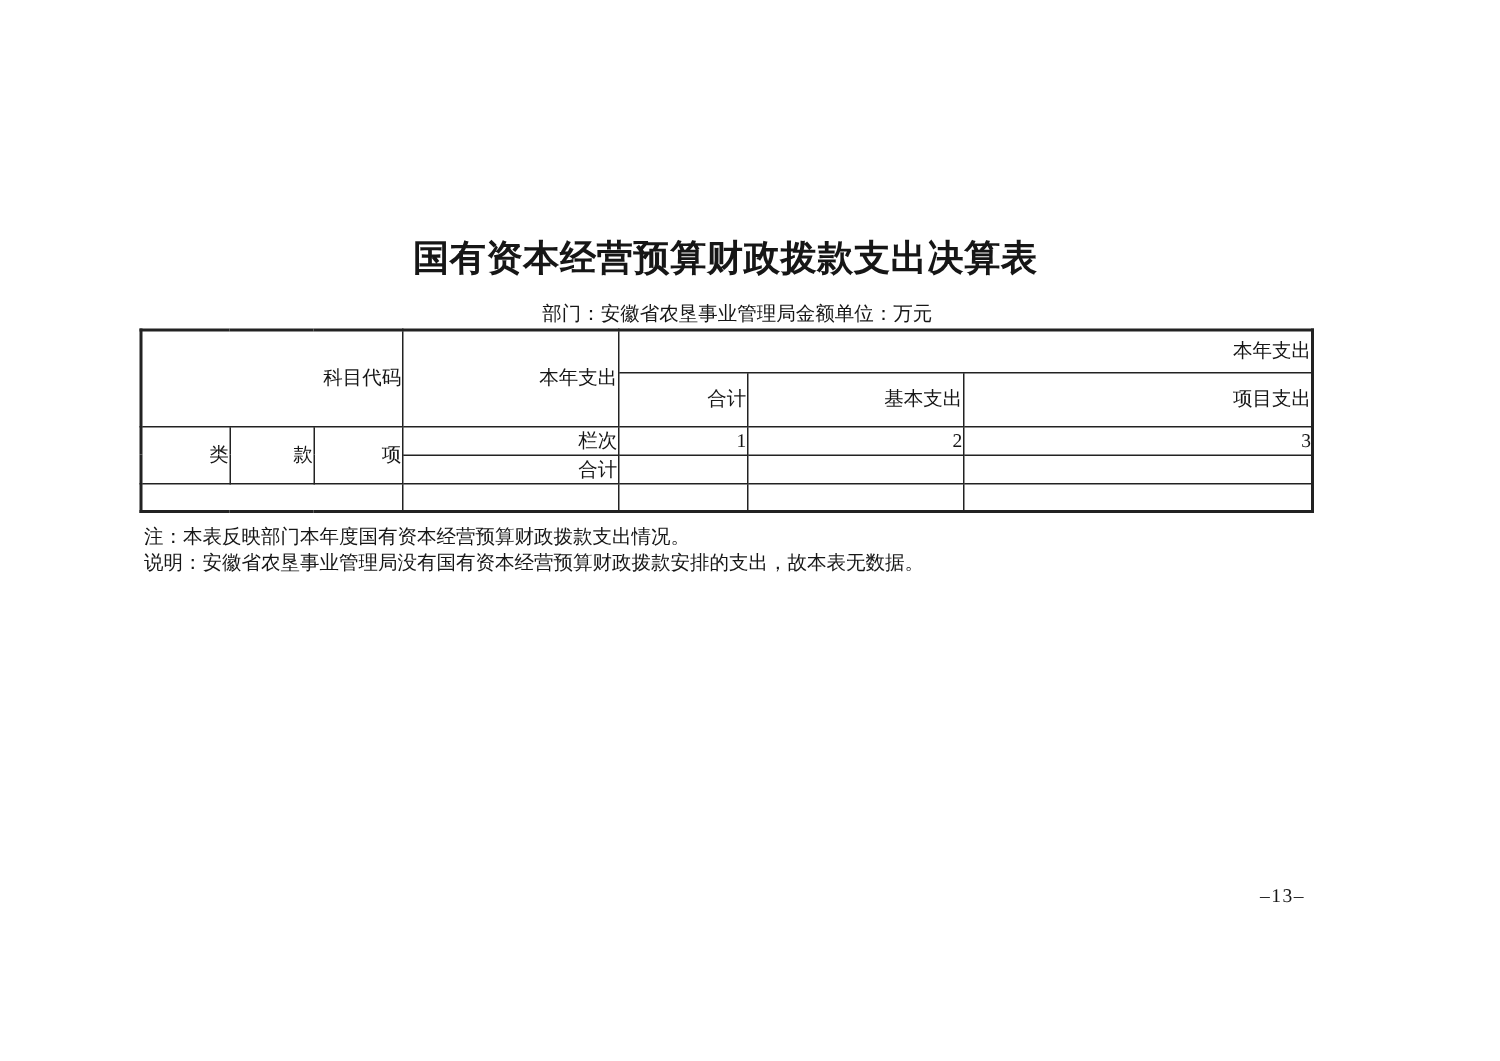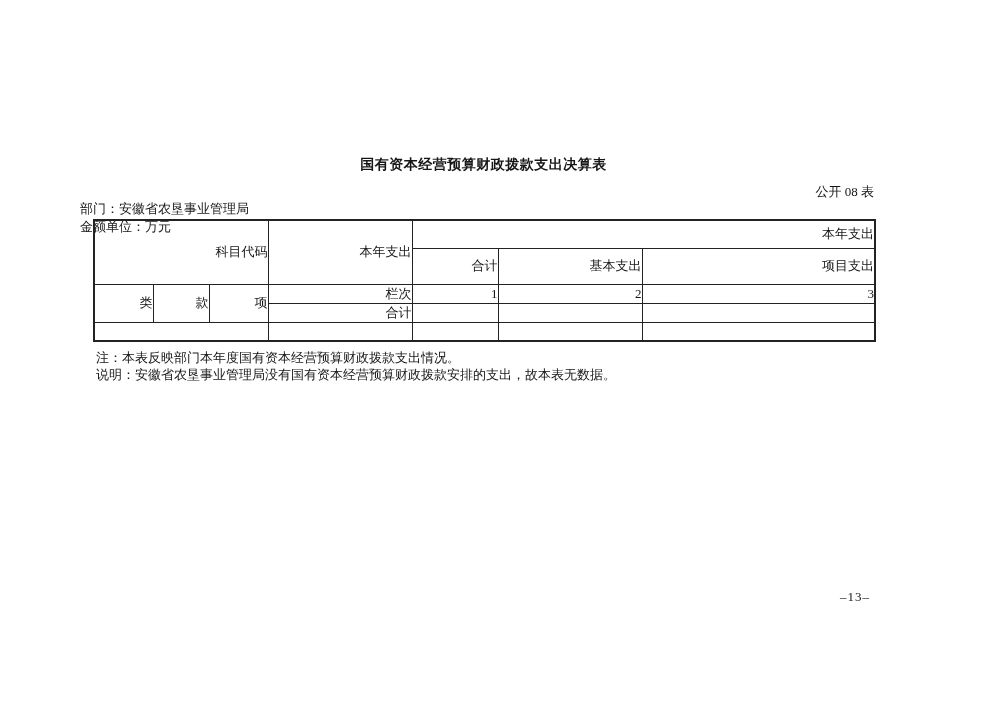--- a/index.html
+++ b/index.html
@@ -9,34 +9,33 @@
     background:#ffffff;
     color:#161616;
     font-family:"Liberation Serif","DejaVu Serif",serif;
     overflow:hidden;
   }
   .doc-title{
     position:absolute;left:93px;top:156px;width:781px;
     text-align:center;
     font-family:Liberation Sans, sans-serif;
     font-weight:700;
-    font-size:14px;
+    font-size:24px;
     letter-spacing:0.5px;
     margin:0;
   }
   .form-label{
     position:absolute;left:93px;top:183px;width:781px;
     text-align:right;
     font-size:13px;
   }
   .meta-row{
-    position:absolute;left:80px;top:200px;width:781px;
-    display:flex;justify-content:flex-start;
+    position:absolute;left:101px;top:200px;width:781px;
+    display:flex;justify-content:center;
     font-size:13px;
-    flex-direction:column;
   }
   table.fiscal{
     position:absolute;left:93px;top:219px;
     width:781px;
     border-collapse:collapse;
     table-layout:fixed;
     border:2px solid #222;
   }
   table.fiscal td{
     border:1px solid #222;
@@ -65,21 +64,20 @@
     letter-spacing:1px;
   }
 </style>
 </head>
 <body>
 
 <div class="page">
 
   <h1 class="doc-title">国有资本经营预算财政拨款支出决算表</h1>
 
-  <div class="form-label">公开 08 表</div>
 
   <div class="meta-row">
     <span>部门：安徽省农垦事业管理局</span>
     <span>金额单位：万元</span>
   </div>
 
   <table class="fiscal">
     <colgroup>
       <col style="width:59px">
         <col style="width:56px">

